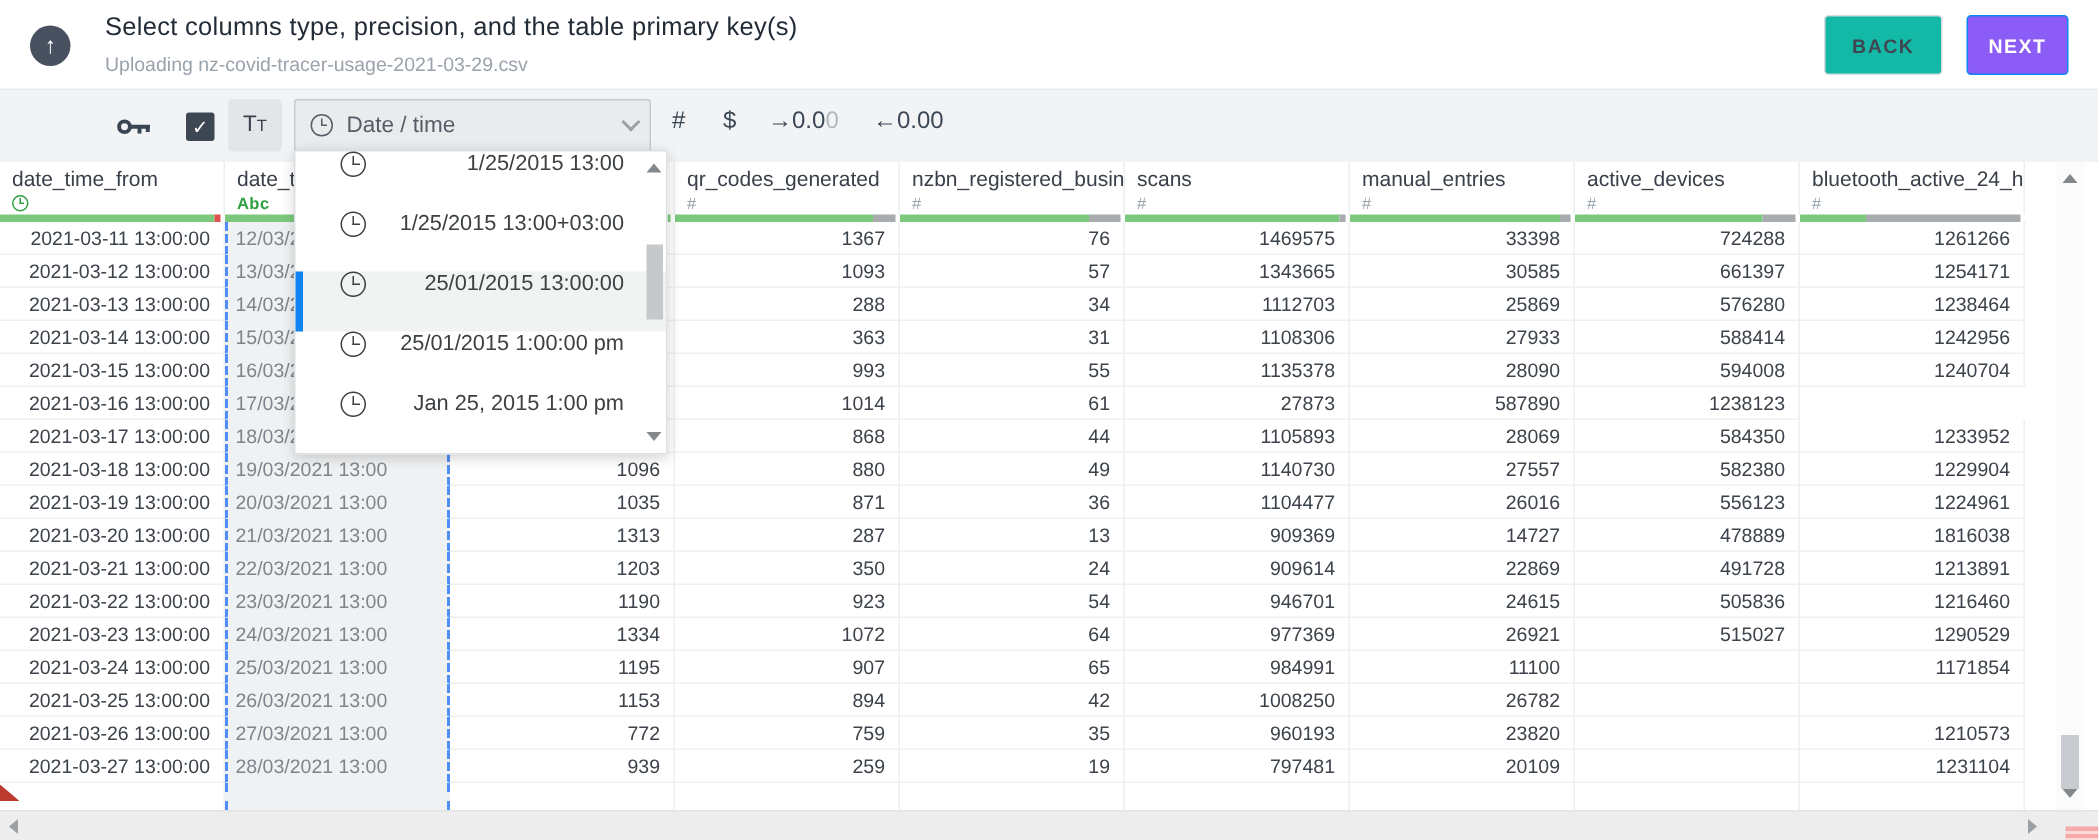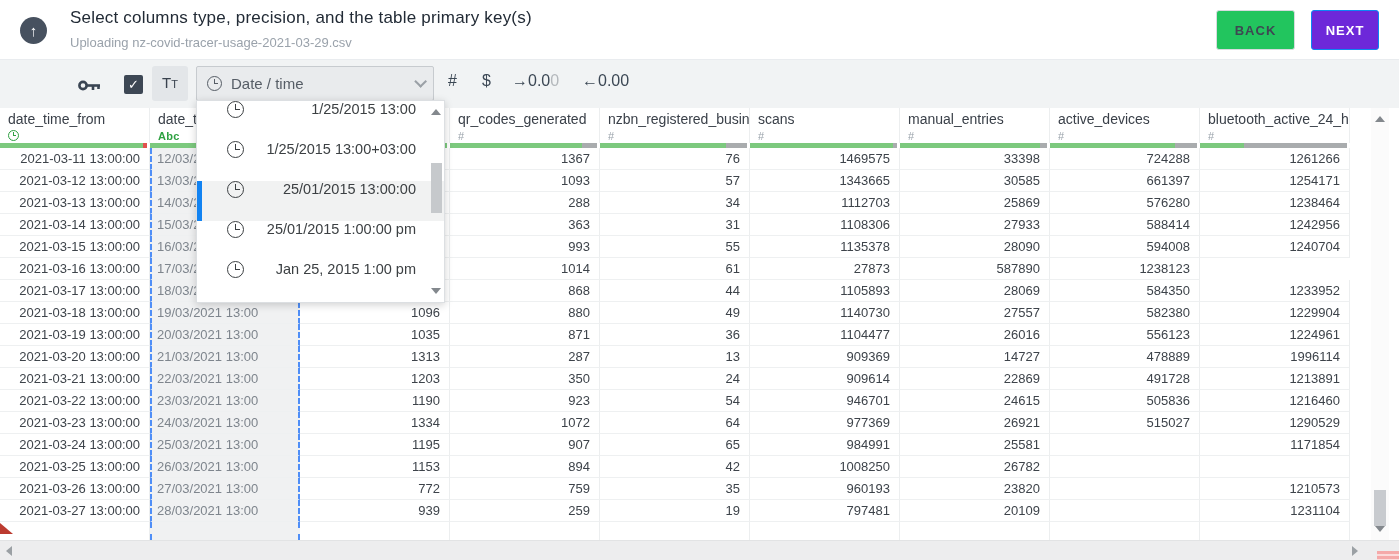--- a/index.html
+++ b/index.html
@@ -13,22 +13,22 @@
            border-bottom:1px solid #e9ecef; }
   .upicon{ position:absolute; left:20px; top:17px; width:27px; height:27px; border-radius:50%;
            background:#47515f; color:#fff; display:flex; align-items:center; justify-content:center;
            font-size:15px; font-weight:bold; }
   .titleblock{ position:absolute; left:70px; top:8px; }
   .title{ font-size:17px; font-weight:500; color:#222b36; letter-spacing:.2px; }
   .subtitle{ font-size:13px; color:#9aa2ab; margin-top:7px; }
   .hdr-btns{ position:absolute; right:20px; top:10px; display:flex; gap:16px; }
   .btn{ height:40px; border-radius:3px; font-size:13px; font-weight:bold; letter-spacing:1px;
         display:flex; align-items:center; justify-content:center; cursor:pointer; }
-  .btn-back{ width:79px; background:#22c55e; border:1px solid #d8dbdf; color:#3e4752; }
-  .btn-next{ width:68px; background:#6d28d9; border:1px solid #0c86f3; color:#fff; }
+  .btn-back{ width:79px; background:#14b8a6; border:1px solid #d8dbdf; color:#3e4752; }
+  .btn-next{ width:68px; background:#8b5cf6; border:1px solid #0c86f3; color:#fff; }
   
   .toolbar{ position:absolute; left:0; top:60px; width:1399px; height:48px; background:#f1f3f4; }
   .keyicon{ position:absolute; left:78px; top:18px; }
   .cbox{ position:absolute; left:124px; top:76px; width:19px; height:19px; background:#3d4754;
          border-radius:2px; color:#fff; font-size:13px; display:flex; align-items:center;
          justify-content:center; top:15px; }
   .ttbtn{ position:absolute; left:152px; top:6px; width:36px; height:35px; background:#e3e6e9;
           border-radius:3px; display:flex; align-items:baseline; justify-content:center;
           color:#39424e; padding-top:8px; }
   .ttbtn .big{ font-size:15px; font-weight:500; }
@@ -334,21 +334,21 @@
         </div>
         <div class="drow">
           <div class="cell al-r">2021-03-20 13:00:00</div>
           <div class="cell al-l selcol">21/03/2021 13:00</div>
           <div class="cell al-r">1313</div>
           <div class="cell al-r">287</div>
           <div class="cell al-r">13</div>
           <div class="cell al-r">909369</div>
           <div class="cell al-r">14727</div>
           <div class="cell al-r">478889</div>
-          <div class="cell al-r">1996114</div>
+          <div class="cell al-r">1816038</div>
         </div>
         <div class="drow">
           <div class="cell al-r">2021-03-21 13:00:00</div>
           <div class="cell al-l selcol">22/03/2021 13:00</div>
           <div class="cell al-r">1203</div>
           <div class="cell al-r">350</div>
           <div class="cell al-r">24</div>
           <div class="cell al-r">909614</div>
           <div class="cell al-r">22869</div>
           <div class="cell al-r">491728</div>
@@ -376,21 +376,21 @@
           <div class="cell al-r">515027</div>
           <div class="cell al-r">1290529</div>
         </div>
         <div class="drow">
           <div class="cell al-r">2021-03-24 13:00:00</div>
           <div class="cell al-l selcol">25/03/2021 13:00</div>
           <div class="cell al-r">1195</div>
           <div class="cell al-r">907</div>
           <div class="cell al-r">65</div>
           <div class="cell al-r">984991</div>
-          <div class="cell al-r">25581</div>
+          <div class="cell al-r">11100</div>
           <div class="cell al-r"></div>
           <div class="cell al-r">1171854</div>
         </div>
         <div class="drow">
           <div class="cell al-r">2021-03-25 13:00:00</div>
           <div class="cell al-l selcol">26/03/2021 13:00</div>
           <div class="cell al-r">1153</div>
           <div class="cell al-r">894</div>
           <div class="cell al-r">42</div>
           <div class="cell al-r">1008250</div>

